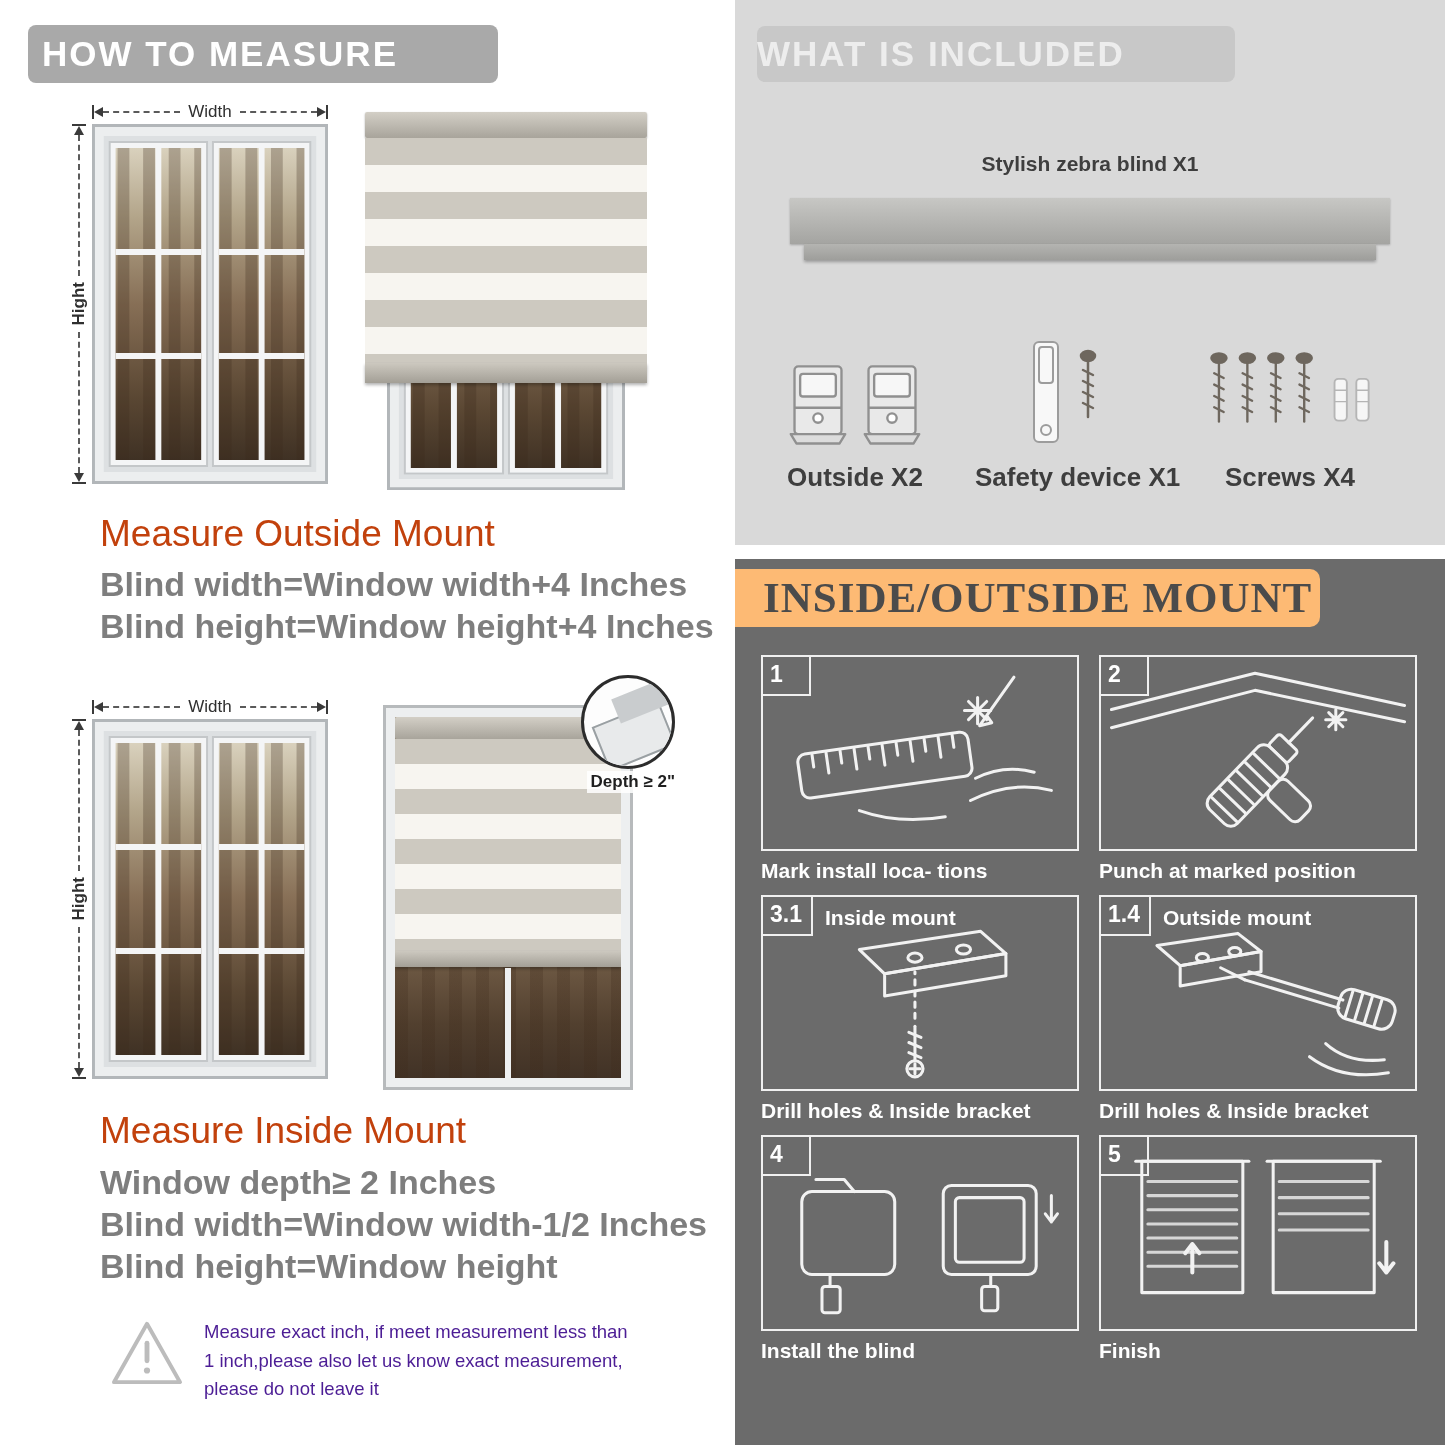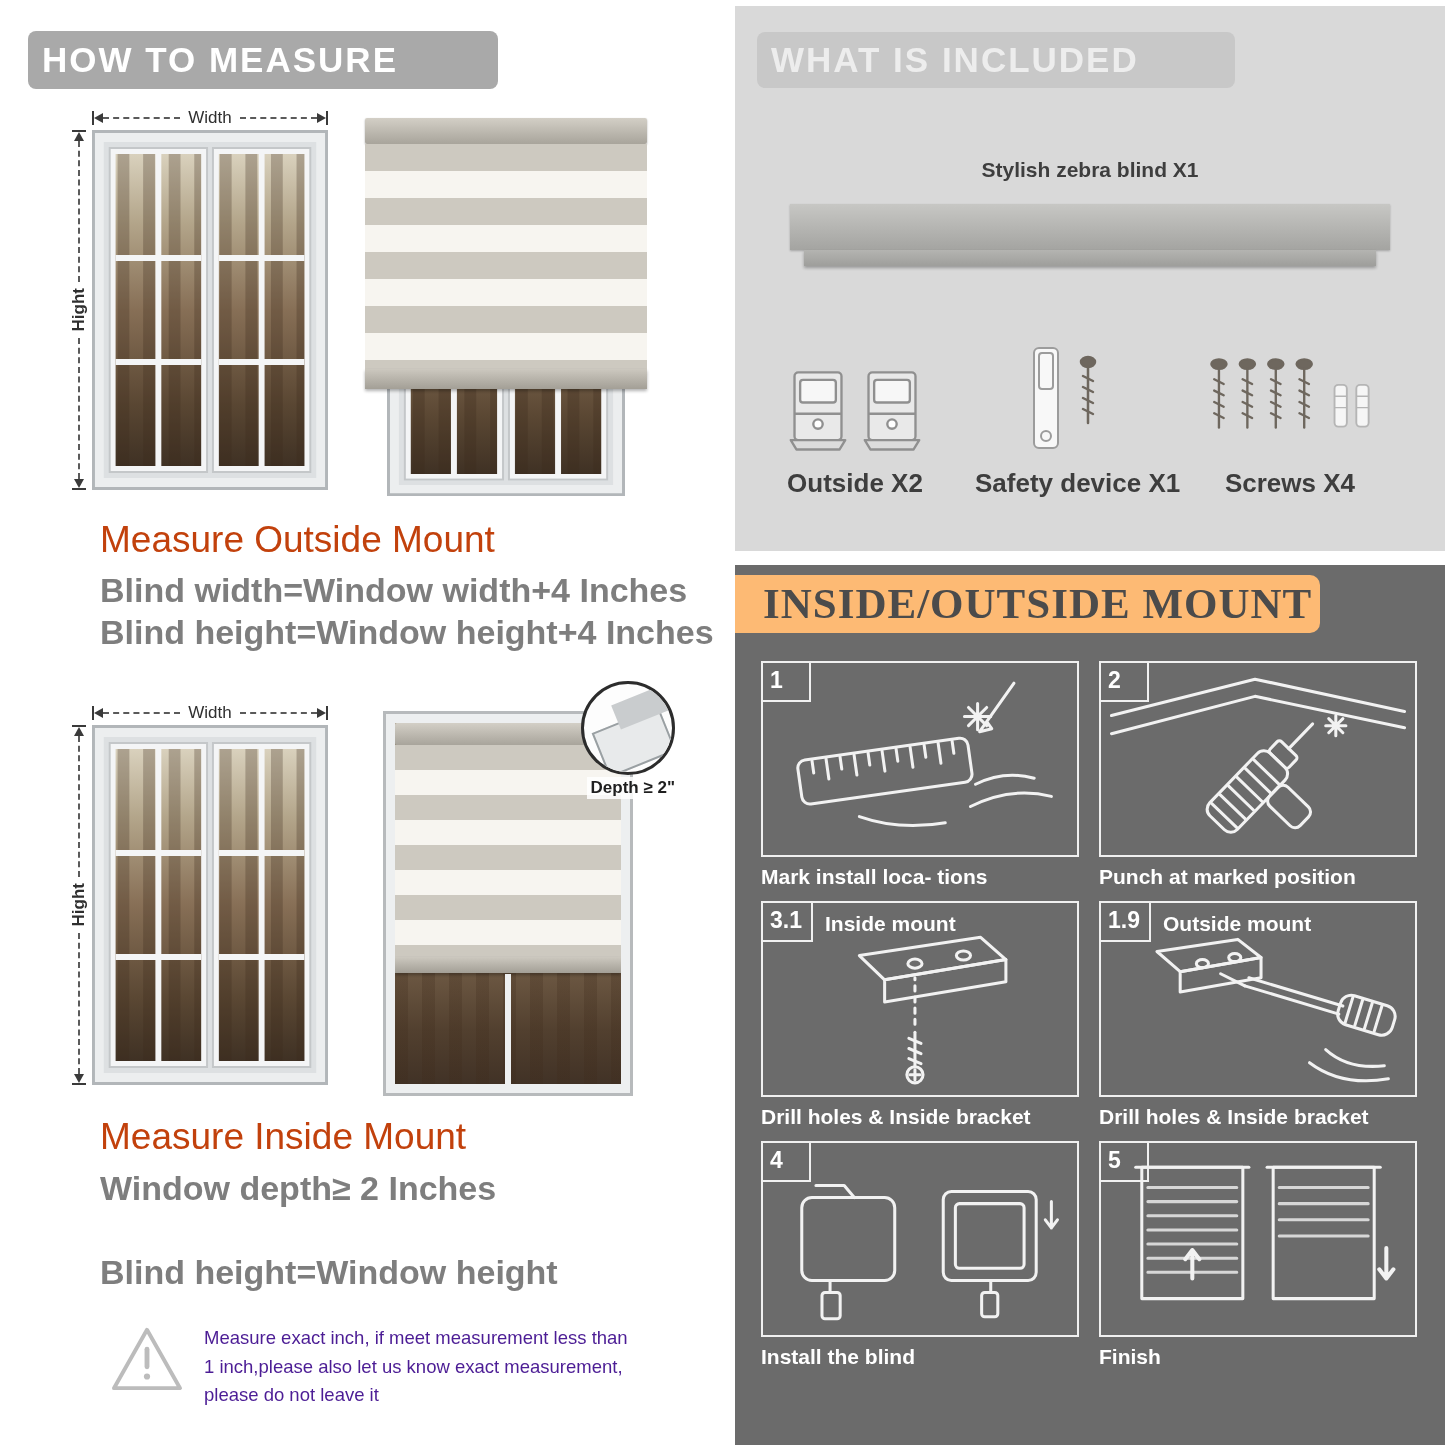--- a/index.html
+++ b/index.html
@@ -1,17 +1,17 @@
 <!DOCTYPE html>
 <html><head>
 <meta charset="utf-8">
 <style>
   html,body{margin:0;padding:0;}
   body{width:1445px;height:1445px;font-family:"Liberation Sans",sans-serif;background:#fff;overflow:hidden;}
-  .page{position:relative;width:1445px;height:1278px;display:flex;margin-top:6px;}
+  .page{position:relative;width:1445px;height:1278px;display:flex;}
   .left{position:relative;width:723px;height:1445px;background:#fff;}
   .right{width:722px;height:1445px;display:flex;flex-direction:column;}
 
   
   .lheader{position:absolute;left:28px;top:25px;width:470px;height:58px;background:#a9a9a9;border-radius:8px;
     color:#fff;font-size:35px;font-weight:bold;letter-spacing:2px;line-height:58px;padding-left:14px;box-sizing:border-box;}
 
   .mw{display:grid;grid-template-columns:26px 236px;grid-template-rows:24px 360px;}
   .mw1{position:absolute;left:66px;top:100px;}
   .mw2{position:absolute;left:66px;top:695px;}
@@ -55,21 +55,21 @@
   .c-b{position:absolute;left:30px;top:10px;width:56px;height:26px;background:#c9ccce;transform:rotate(-22deg);}
   .callout-label{position:absolute;top:66px;right:-46px;font-size:17px;font-weight:bold;color:#1f1f1f;white-space:nowrap;z-index:4;
     background:rgba(255,255,255,0.85);padding:1px 4px;}
 
   .warn{position:absolute;left:108px;top:1318px;width:540px;display:flex;gap:18px;align-items:flex-start;}
   .warn-text{width:430px;font-size:18.5px;color:#4c1d95;line-height:1.55;}
 
   
   .included{position:relative;background:#d9d9d9;margin-left:12px;height:545px;}
   .inc-header{position:absolute;left:22px;top:26px;width:478px;height:56px;background:#c8c8c8;border-radius:8px;
-    color:#ededed;font-size:35px;font-weight:bold;letter-spacing:2px;line-height:56px;padding-left:14px;box-sizing:border-box;}
+    color:#ededed;font-size:35px;font-weight:bold;letter-spacing:2px;line-height:56px;box-sizing:border-box;}
   .product{position:absolute;top:152px;width:100%;text-align:center;font-size:21px;font-weight:bold;color:#3e3e3e;}
   .rail-wrap{position:absolute;top:198px;left:50%;transform:translateX(-50%);width:600px;}
   .hr-top{height:46px;background:linear-gradient(180deg,#c7c7c4 0%,#b2b2af 60%,#a4a4a1 100%);box-shadow:0 1px 2px rgba(0,0,0,.25);}
   .hr-lip{height:16px;width:572px;margin:0 auto;background:linear-gradient(180deg,#b4b4b1,#9e9e9b);box-shadow:0 2px 3px rgba(0,0,0,.3);}
   .grp{position:absolute;top:325px;width:180px;text-align:center;}
   .grp .icons{height:125px;display:flex;align-items:flex-end;justify-content:center;gap:12px;}
   .grp .glabel{margin-top:12px;font-size:26px;font-weight:bold;color:#3e3e3e;white-space:nowrap;}
   .grp-brackets{left:30px;}
   .grp-safety{left:240px;}
   .grp-screws{left:465px;}
@@ -230,20 +230,21 @@
       </div>
       <div class="callout">
         <div class="c-a"></div>
         <div class="c-b"></div>
       </div>
       <div class="callout-label">Depth ≥ 2"</div>
     </div>
 
     <div class="t-measure" style="left:100px;top:1110px;">Measure Inside Mount</div>
     <div class="gline" style="left:100px;top:1163px;">Window depth≥ 2 Inches</div>
+    <div class="gline" style="left:100px;top:1205px;">Blind width=Window width-1/2 Inches</div>
     <div class="gline" style="left:100px;top:1247px;">Blind height=Window height</div>
 
     <div class="warn">
       <svg width="78" height="70" viewBox="0 0 80 72">
         <path d="M40 6 L74 66 H6 Z" fill="none" stroke="#bcbcbc" stroke-width="4" stroke-linejoin="round"></path>
         <path d="M40 26 v18" stroke="#bcbcbc" stroke-width="5" stroke-linecap="round"></path>
         <circle cx="40" cy="54" r="3.2" fill="#bcbcbc"></circle>
       </svg>
       <div class="warn-text">Measure exact inch, if meet measurement less than 1 inch,please also let us know exact measurement, please do not leave it</div>
     </div>
@@ -406,21 +407,21 @@
                 <path d="M142 82 L235 110"></path>
                 <path d="M146 74 L239 102"></path>
                 <g transform="rotate(17 262 112)">
                   <rect x="234" y="96" width="56" height="30" rx="11"></rect>
                   <path d="M244 98 v26 M254 98 v26 M264 98 v26 M274 98 v26"></path>
                 </g>
                 <path d="M222 145 q22 20 58 16"></path>
                 <path d="M206 158 q32 24 78 16"></path>
               </g>
             </svg>
-            <div class="num">1.9</div>
+            <div class="num">1.4</div>
             <div class="inlabel">Outside mount</div>
           </div>
           <div class="cap">Drill holes &amp;  Inside bracket</div>
         </div>
 
         <div class="step">
           <div class="panel">
             <svg class="art" viewBox="0 0 310 190">
               <g fill="none" stroke="#f2f2f2" stroke-width="3" stroke-linecap="round" stroke-linejoin="round">
                 <path d="M52 42 h28 l10 12"></path>

